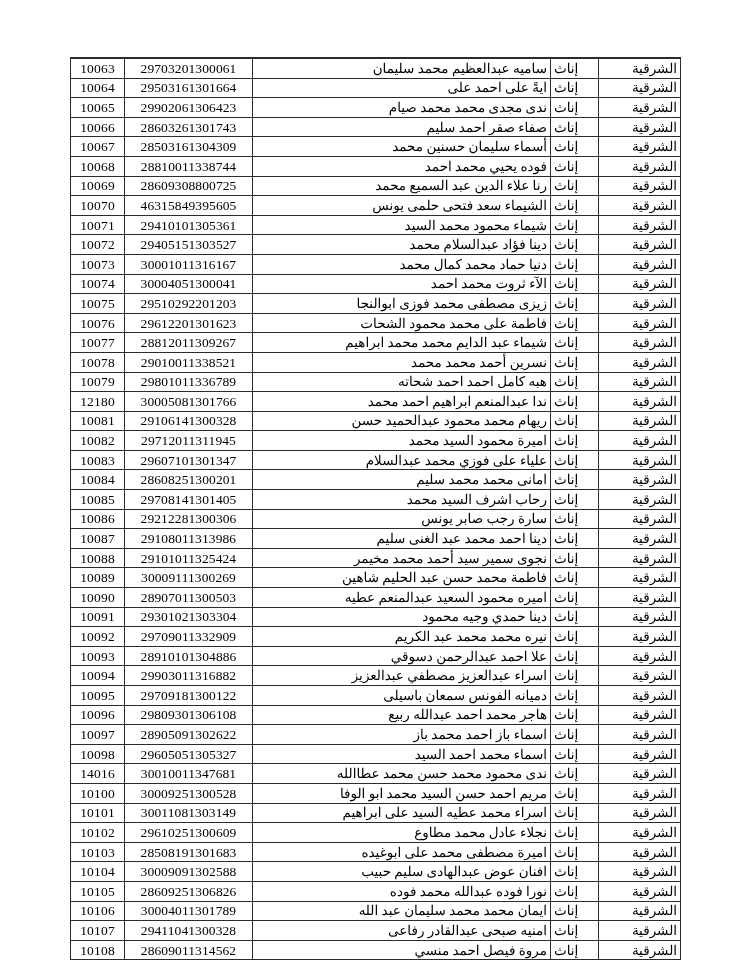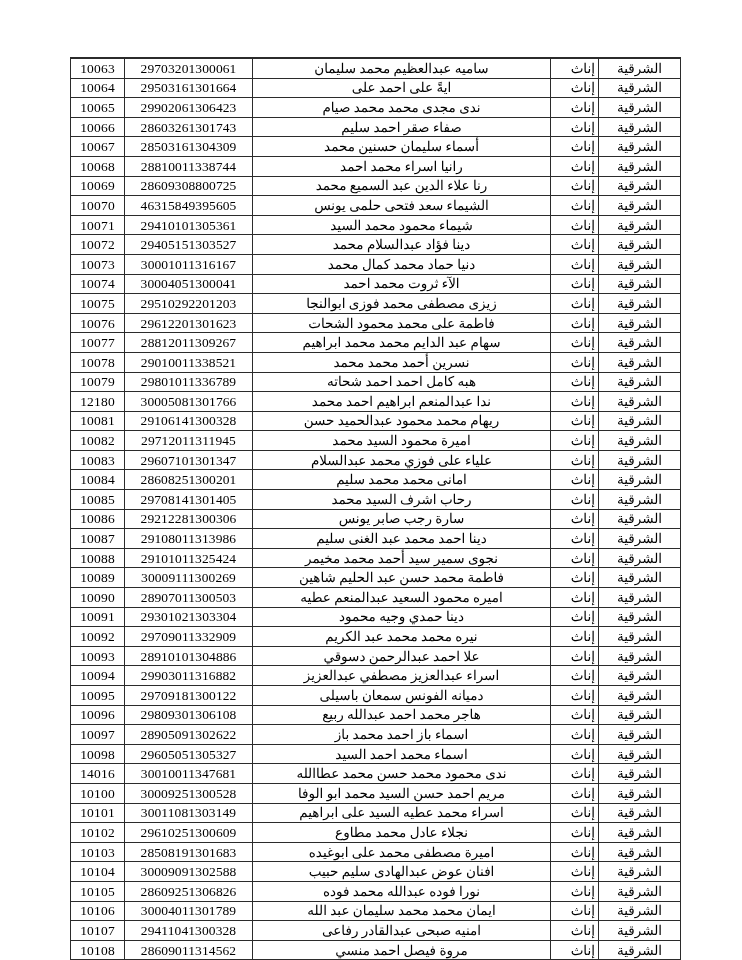--- a/index.html
+++ b/index.html
@@ -60,30 +60,30 @@
   td.natid {
     text-align: center;
     font-size: 14.5px;
     letter-spacing: 0.1px;
     direction: ltr;
     border-right-width: 2px;
     border-left-width: 2px;
     margin-top: 36px;
   }
   td.name {
-    text-align: center;
+    text-align: right;
     font-size: 13.5px;
     padding-right: 5px;
   }
   td.gender {
+    text-align: left;
+    font-size: 13px;
+  }
+  td.gov {
     text-align: right;
-    font-size: 13px;
-  }
-  td.gov {
-    text-align: center;
     font-size: 13px;
   }
   table.roster tr:first-child td { border-top-width: 2px; }
   table.roster tr:last-child  td { border-bottom-width: 2px; }
 </style>
 </head>
 <body>
 
 <div class="page">
   <div class="table-wrap">
@@ -127,21 +127,21 @@
           <tr>
             <td class="gov">الشرقية</td>
             <td class="gender">إناث</td>
             <td class="name">أسماء سليمان حسنين محمد</td>
             <td class="natid">28503161304309</td>
             <td class="serial">10067</td>
           </tr>
           <tr>
             <td class="gov">الشرقية</td>
             <td class="gender">إناث</td>
-            <td class="name">رانيا اسراء محمد احمد</td>
+            <td class="name">فوده يحيي محمد احمد</td>
             <td class="natid">28810011338744</td>
             <td class="serial">10068</td>
           </tr>
           <tr>
             <td class="gov">الشرقية</td>
             <td class="gender">إناث</td>
             <td class="name">رنا علاء الدين عبد السميع محمد</td>
             <td class="natid">28609308800725</td>
             <td class="serial">10069</td>
           </tr>
@@ -190,21 +190,21 @@
           <tr>
             <td class="gov">الشرقية</td>
             <td class="gender">إناث</td>
             <td class="name">فاطمة على محمد محمود الشحات</td>
             <td class="natid">29612201301623</td>
             <td class="serial">10076</td>
           </tr>
           <tr>
             <td class="gov">الشرقية</td>
             <td class="gender">إناث</td>
-            <td class="name">سهام عبد الدايم محمد محمد ابراهيم</td>
+            <td class="name">شيماء عبد الدايم محمد محمد ابراهيم</td>
             <td class="natid">28812011309267</td>
             <td class="serial">10077</td>
           </tr>
           <tr>
             <td class="gov">الشرقية</td>
             <td class="gender">إناث</td>
             <td class="name">نسرين أحمد محمد محمد</td>
             <td class="natid">29010011338521</td>
             <td class="serial">10078</td>
           </tr>

